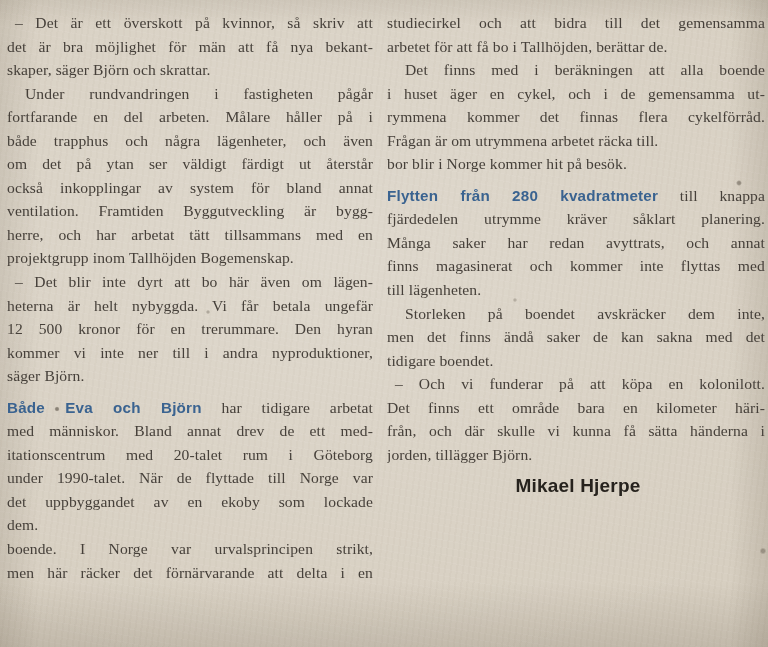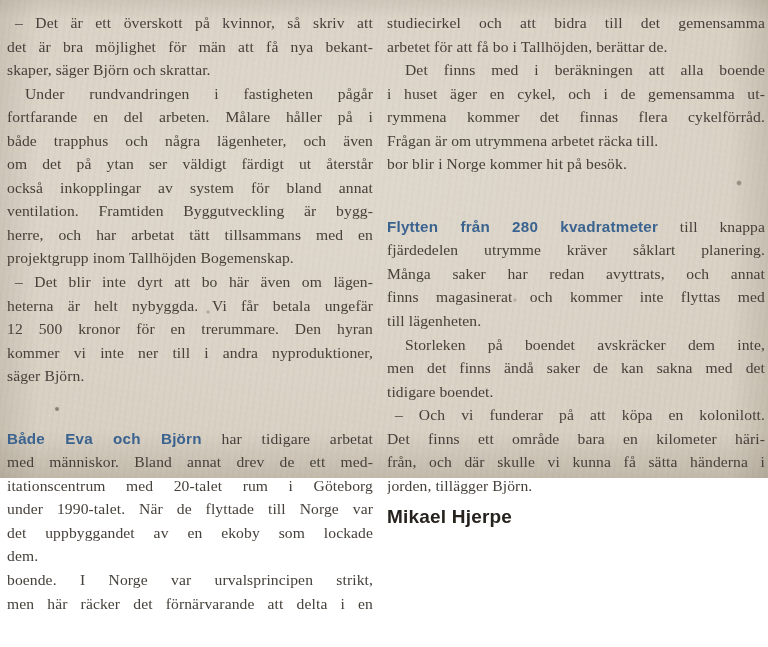--- a/index.html
+++ b/index.html
@@ -9,21 +9,21 @@
   }
   body {
     width: 768px;
     height: 647px;
     overflow: hidden;
     font-family: "Liberation Serif", "DejaVu Serif", serif;
   }
   .page {
     position: relative;
     width: 768px;
-    height: 478px;
+    height: 647px;
     box-sizing: border-box;
     padding: 11px 18px 0 7px;
     color: #46403a;
     background-color: #d7cfc1;
     background-image:
       
       radial-gradient(circle at 57px 409px, rgba(70,62,50,.55) 0 1.3px, rgba(0,0,0,0) 2.6px),
       radial-gradient(circle at 739px 183px, rgba(70,62,50,.45) 0 1.4px, rgba(0,0,0,0) 3px),
       radial-gradient(circle at 763px 551px, rgba(70,62,50,.35) 0 1.6px, rgba(0,0,0,0) 3.4px),
       radial-gradient(circle at 208px 312px, rgba(70,62,50,.30) 0 1px, rgba(0,0,0,0) 2.2px),
@@ -50,33 +50,33 @@
     line-height: 23.55px;
     letter-spacing: 0.1px;
     white-space: nowrap;
     text-align: justify;
     text-align-last: justify;
   }
   .line.rag {
     text-align-last: left;
   }
   .para.gap-before {
-    margin-top: 39px;
+    margin-top: 8px;
   }
   .lead {
     font-family: "Liberation Sans", "DejaVu Sans", sans-serif;
     font-weight: 700;
     font-size: 15.2px;
     letter-spacing: 0.2px;
     color: #3a6390;
   }
   .byline {
     margin-top: 9px;
     margin-right: -4px;
-    text-align: left;
+    text-align: center;
     font-family: "Liberation Sans", "DejaVu Sans", sans-serif;
     font-weight: 700;
     font-size: 19px;
     letter-spacing: 0.2px;
     color: #26221d;
   }
 </style>
 </head>
 <body>
 

